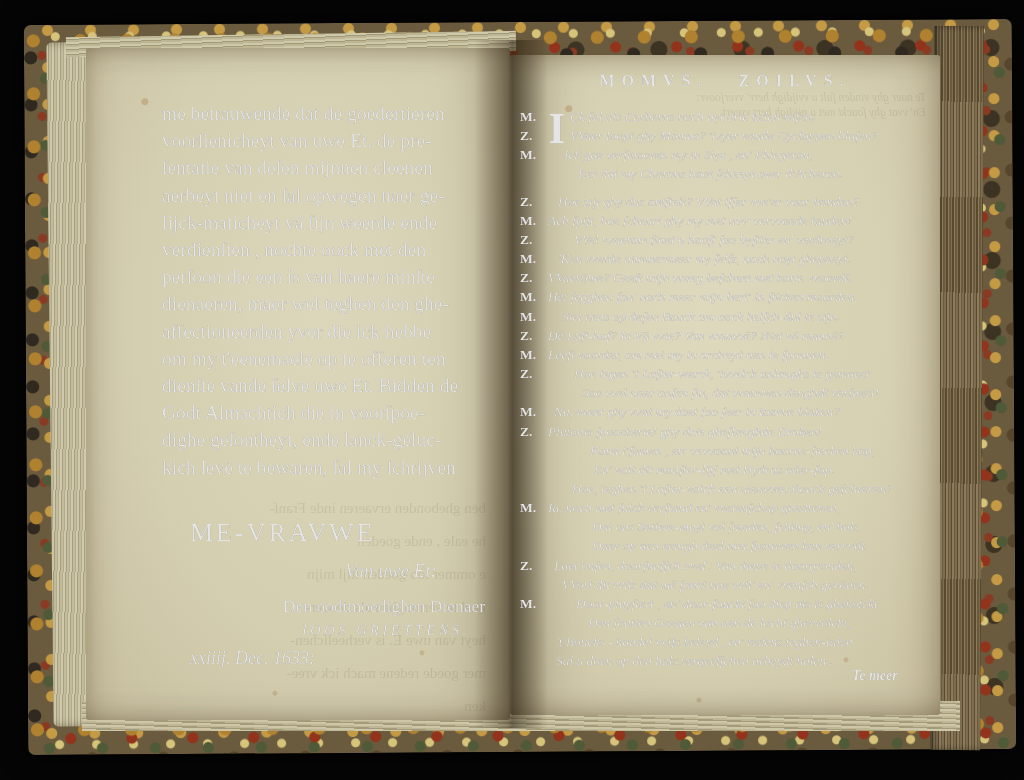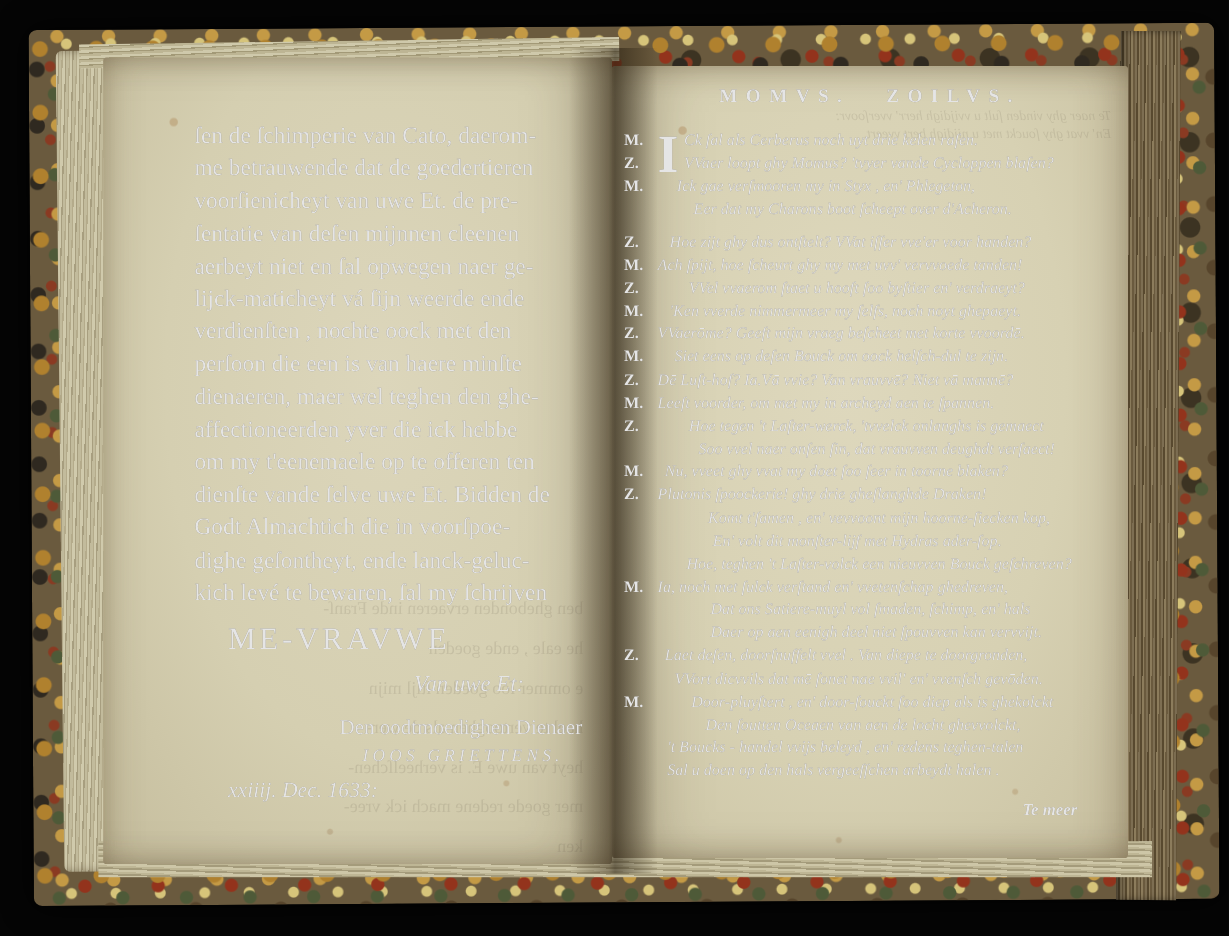--- a/index.html
+++ b/index.html
@@ -155,21 +155,20 @@
       <div>ken</div>
     </div>
   <div class="ghost ghost-right">
 
   <div>Te naer ghy vinden ſult u vvijdigh herr' vverſoovr:</div>
       <div>En' vvat ghy ſouckt met u nijdigh bert vveert.</div>
     </div>
 
   <div class="lp-body ink">
 
-  <div class="lp-line">ſen de ſchimperie van Cato, daerom-</div>
       <div class="lp-line">me betrauwende dat de goedertieren</div>
       <div class="lp-line">voorſienicheyt van uwe Et. de pre-</div>
       <div class="lp-line">ſentatie van deſen mijnnen cleenen</div>
       <div class="lp-line">aerbeyt niet en ſal opwegen naer ge-</div>
       <div class="lp-line">lijck-maticheyt vá ſijn weerde ende</div>
       <div class="lp-line">verdienſten ,  nochte oock met den</div>
       <div class="lp-line">perſoon die een  is van haere minſte</div>
       <div class="lp-line">dienaeren, maer wel teghen den ghe-</div>
       <div class="lp-line">affectioneerden yver die ick  hebbe</div>
       <div class="lp-line">om my t'eenemaele op te offeren ten</div>
@@ -214,20 +213,23 @@
       <div class="rp-line">
       <span class="speaker">Z.</span><span style="padding-left: 26px;">VVel vvaerom ſtaet u hooft ſoo byſtier en' verdraeyt?</span>
     </div>
       <div class="rp-line">
       <span class="speaker">M.</span><span style="padding-left: 10px;">'Ken vverde nimmermeer my ſelfs, noch noyt ghepaeyt.</span>
     </div>
       <div class="rp-line">
       <span class="speaker">Z.</span><span>VVaerōme? Geeft mijn vraeg beſcheet met korte vvoordē.</span>
     </div>
       <div class="rp-line">
+      <span class="speaker">M.</span><span>Het ſegghen ſou' noch meer mijn hert' in ſticken moorden.</span>
+    </div>
+      <div class="rp-line">
       <span class="speaker">M.</span><span style="padding-left: 14px;">Siet eens op deſen Bouck om oock helſch-dul te zijn.</span>
     </div>
       <div class="rp-line">
       <span class="speaker">Z.</span><span>Dē Luſt-hof? Ia.Vā vvie? Van vrauvvē? Niet vā mannē?</span>
     </div>
       <div class="rp-line">
       <span class="speaker">M.</span><span>Leeſt voorder, om met my in archeyd aen te ſpannen.</span>
     </div>
       <div class="rp-line">
       <span class="speaker">Z.</span><span style="padding-left: 26px; font-style: italic;">Hoe tegen 't Laſter-werck, 'tvvelck onlanghs is gemaect</span>
@@ -253,21 +255,21 @@
       <div class="rp-line">
       <span class="speaker">M.</span><span>Ia, noch met ſulck verſtand en' vvetenſchap ghedreven,</span>
     </div>
       <div class="rp-line">
       <span class="speaker"></span><span style="padding-left: 44px;">Dat ons Satiere-muyl vol ſmaden, ſchimp, en' hals</span>
     </div>
       <div class="rp-line">
       <span class="speaker"></span><span style="padding-left: 44px;">Daer op aen eenigh deel niet  ſpouvven kan vervvijt.</span>
     </div>
       <div class="rp-line">
-      <span class="speaker">Z.</span><span style="padding-left: 6px;">Laet deſen, doorſnuffelt vvel .  Van diepe te doorgronden,</span>
+      <span class="speaker">Z.</span><span style="padding-left: 6px;">Laet onſen, doorſnuffelt vvel .  Van diepe te doorgronden,</span>
     </div>
       <div class="rp-line">
       <span class="speaker"></span><span style="padding-left: 14px;">VVort dicvvils dat mē ſonct nae vvil' en' vvenſch gevōden.</span>
     </div>
       <div class="rp-line">
       <span class="speaker">M.</span><span style="padding-left: 28px;">Door-pluyſtert , en' door-ſouckt ſoo diep als is ghekolckt</span>
     </div>
       <div class="rp-line">
       <span class="speaker"></span><span style="padding-left: 40px;">Den ſoutten Oceaen van aen de locht ghevvolckt,</span>
     </div>

